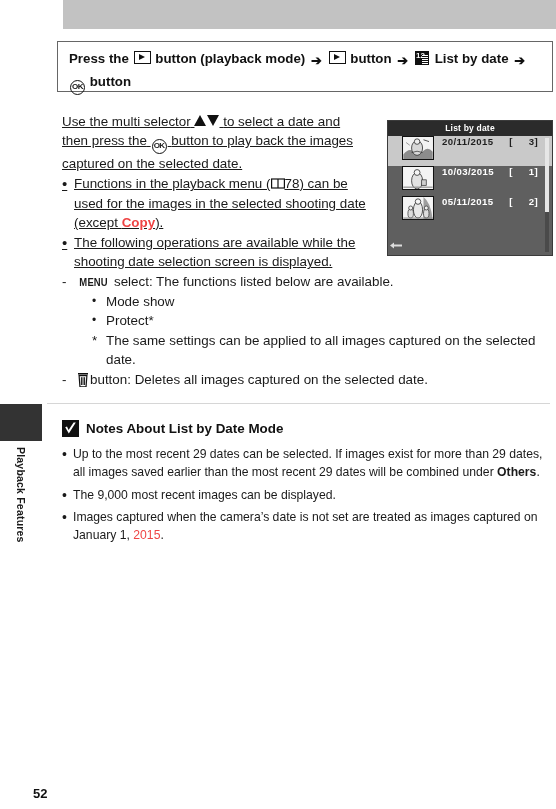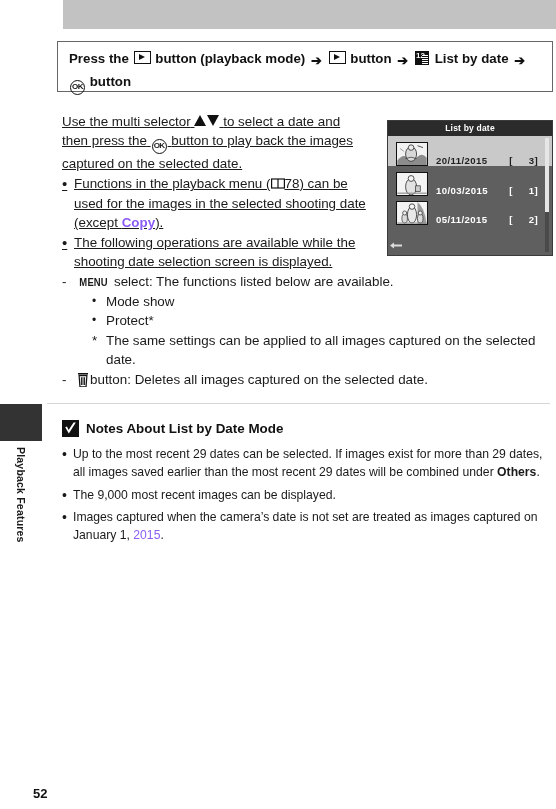--- a/index.html
+++ b/index.html
@@ -227,21 +227,21 @@
     display: flex;
     align-items: flex-start;
     margin-left: 30px;
   }
   .star-mark {
     flex: 0 0 auto;
     width: 14px;
     font-size: 13.4px;
     line-height: 19.2px;
   }
-  .emph-red { color: #8b5cf6; font-weight: bold; }
+  .emph-red { color: #ef4444; font-weight: bold; }
   .emph-bold { font-weight: bold; }
 
   
   #camera-screen {
     position: absolute;
     left: 387px;
     top: 120px;
     width: 166px;
     height: 136px;
     background: #6b6b6b;
@@ -267,22 +267,22 @@
     left: 0;
     top: 15px;
     right: 0;
     bottom: 0;
     background: #5f5f5f;
   }
   .cam-row {
     position: relative;
     height: 29.8px;
     display: flex;
-    align-items: flex-end;
-    padding-left: 8px;
+    align-items: flex-start;
+    padding-left: 14px;
     box-sizing: border-box;
   }
   .cam-row.selected { background: #c9c9c9; }
   .cam-thumb {
     flex: 0 0 auto;
     width: 32px;
     height: 24px;
     background: #e8e8e8;
     border: 1.2px solid #111;
     box-sizing: border-box;

